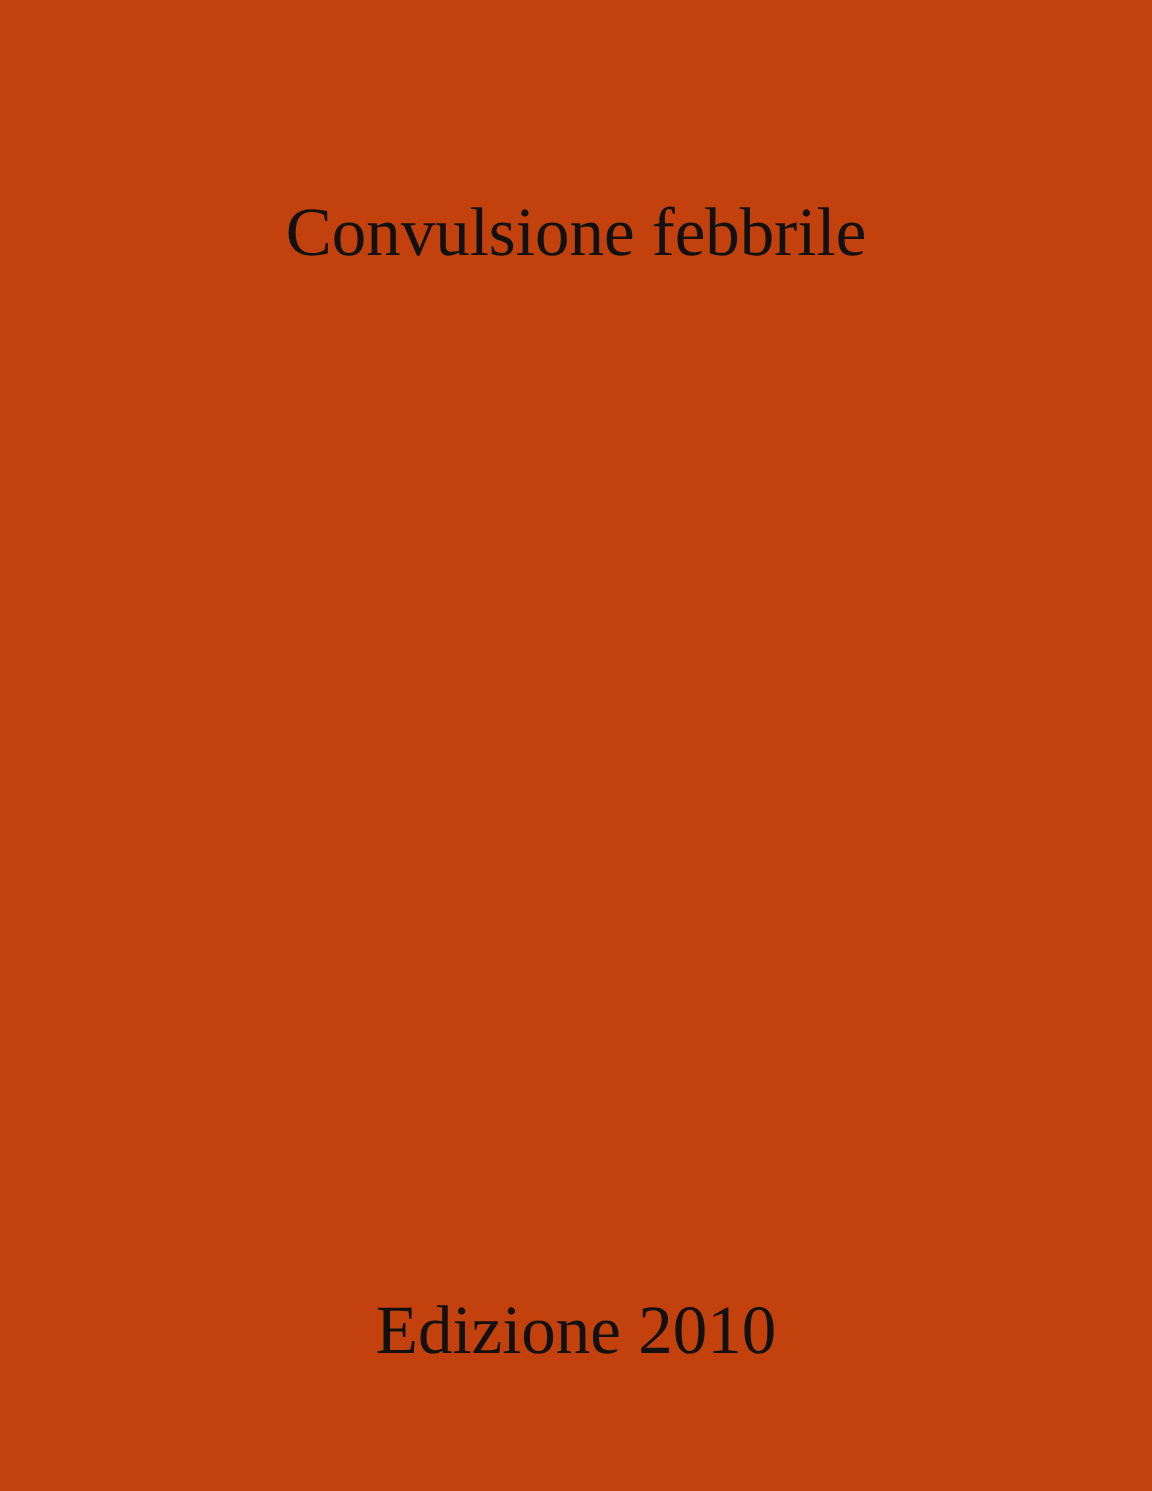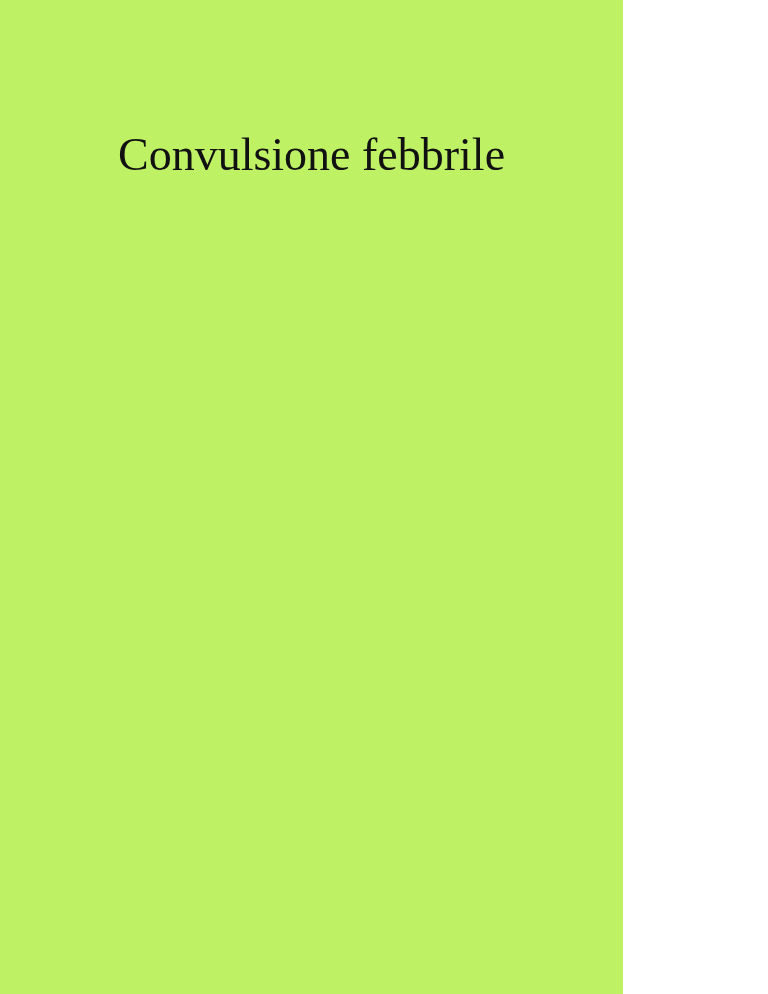--- a/index.html
+++ b/index.html
@@ -2,23 +2,23 @@
 <html><head>
 <meta charset="utf-8">
 <style>
   html, body {
     margin: 0;
     padding: 0;
     background: #ffffff;
   }
   .page {
     position: relative;
-    width: 623px;
+    width: 768px;
     height: 994px;
-    background: #bef264;
+    background: #c2410c;
     overflow: hidden;
     font-family: "Liberation Serif", "DejaVu Serif", serif;
     color: #111111;
   }
   .doc-title {
     position: absolute;
     top: 127px;
     left: 0;
     width: 100%;
     text-align: center;
@@ -39,13 +39,14 @@
     font-weight: 400;
     letter-spacing: 0px;
     white-space: nowrap;
   }
 </style>
 </head>
 <body>
 
 <div class="page">
   <div class="doc-title">Convulsione febbrile</div>
+  <div class="doc-edition">Edizione 2010</div>
 </div>
 
 </body></html>

